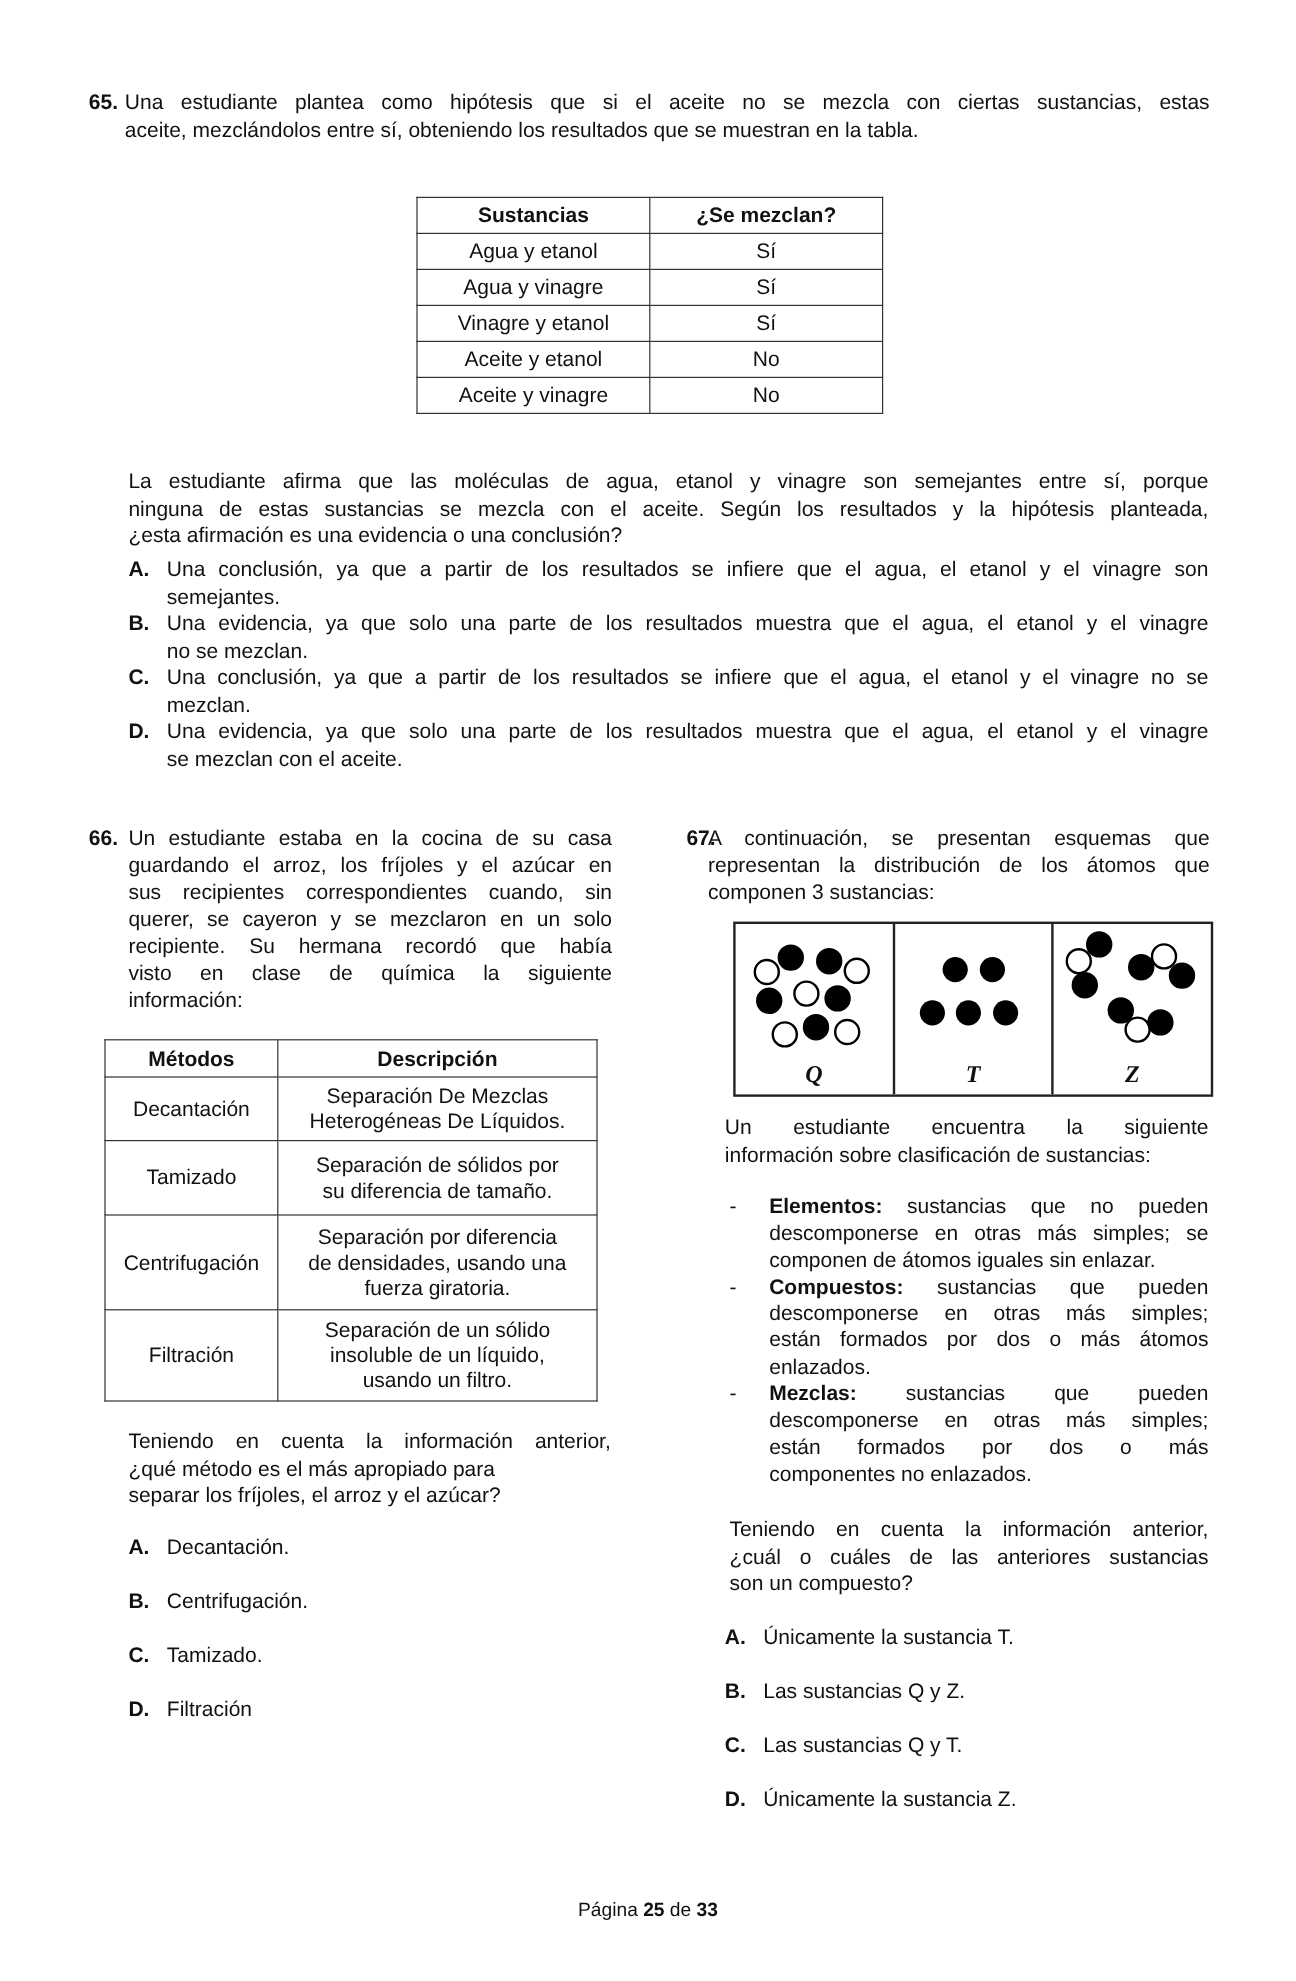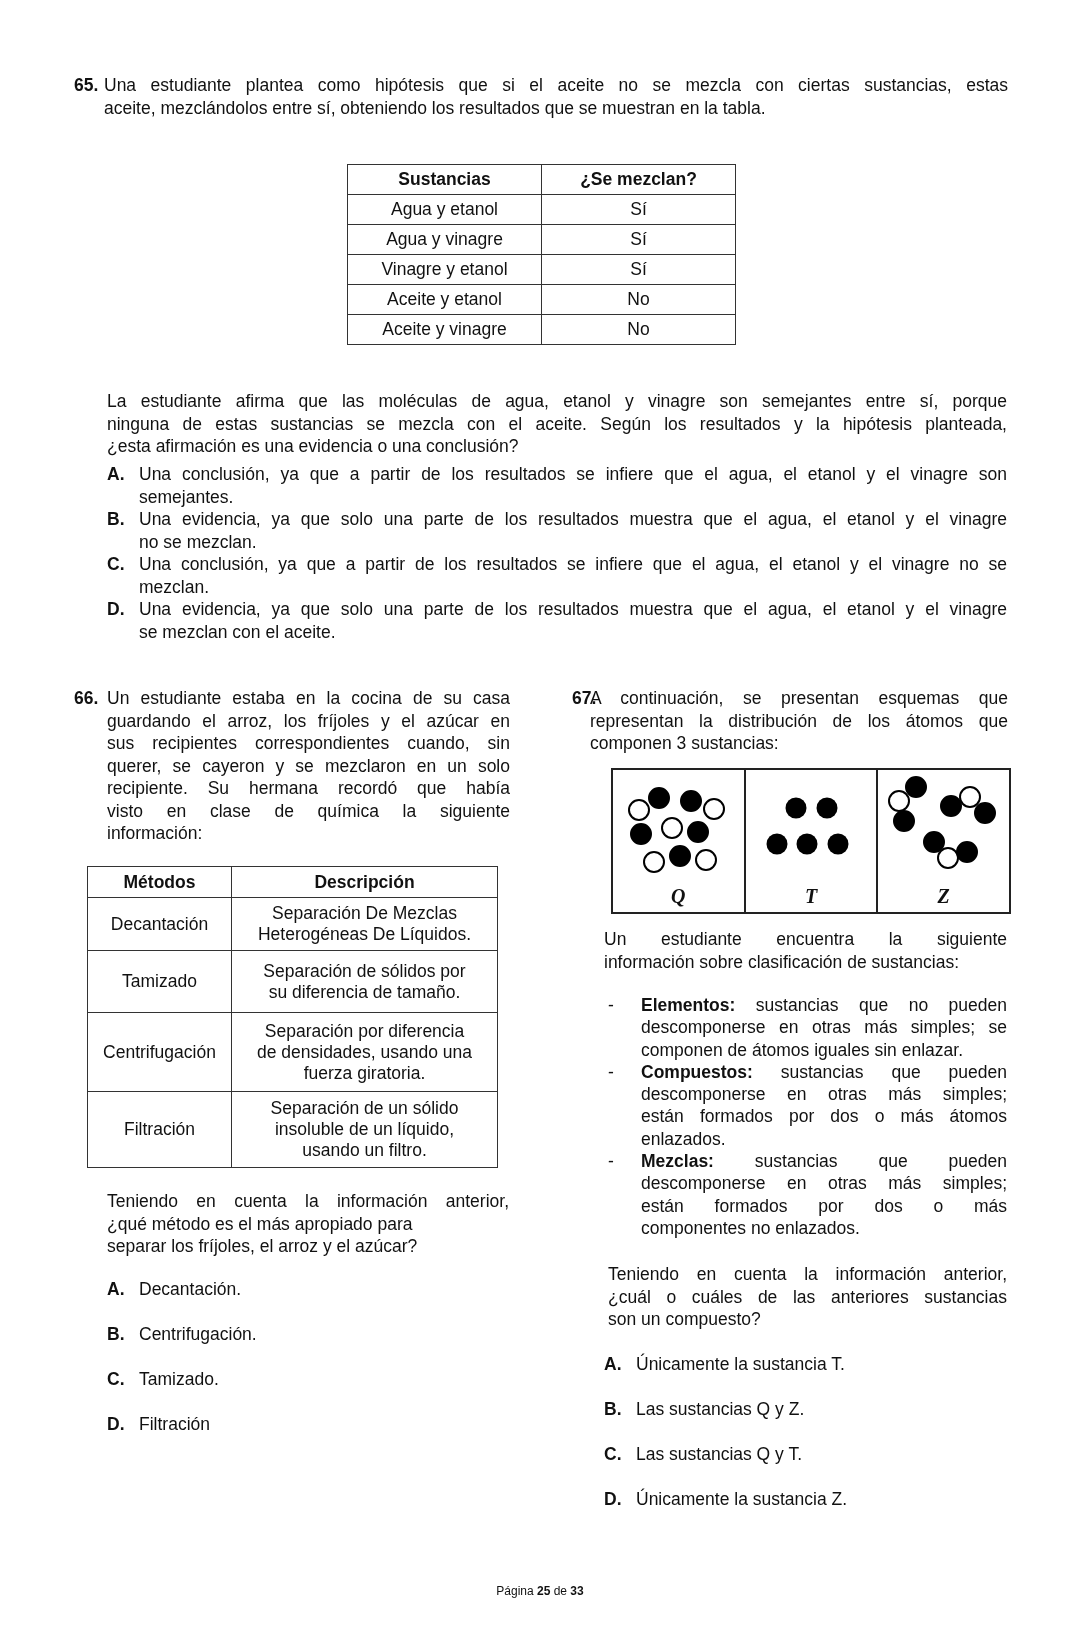--- a/index.html
+++ b/index.html
@@ -67,21 +67,21 @@
   #q67-info { left: 604px; top: 928px; width: 403px; }
   .deflist { left: 604px; top: 994px; width: 403px; }
   .def { position: relative; padding-left: 37px; line-height: 22.3px; }
   .def .dash { position: absolute; left: 4px; top: 0; }
   .def .txt div { text-align: justify; text-align-last: justify; }
   .def .txt div.last { text-align-last: left; }
   .def .term { font-weight: bold; }
 
   #q67-q { left: 608px; top: 1263px; width: 399px; }
 
-  #footer { left: 0; width: 1080px; top: 1584px; text-align: center; font-size: 12px; }
+  #footer { left: 0; width: 1080px; top: 1584px; text-align: center; font-size: 16px; }
   #footer b { font-weight: bold; }
 </style>
 </head>
 <body>
 
 <div id="q65-head" class="abs para">
   <span class="q-num">65.</span>
   <div class="lines para-stack">
     <div>Una estudiante plantea como hipótesis que si el aceite no se mezcla con ciertas sustancias, estas</div>
     <div class="last">aceite, mezclándolos entre sí, obteniendo los resultados que se muestran en la tabla.</div>

